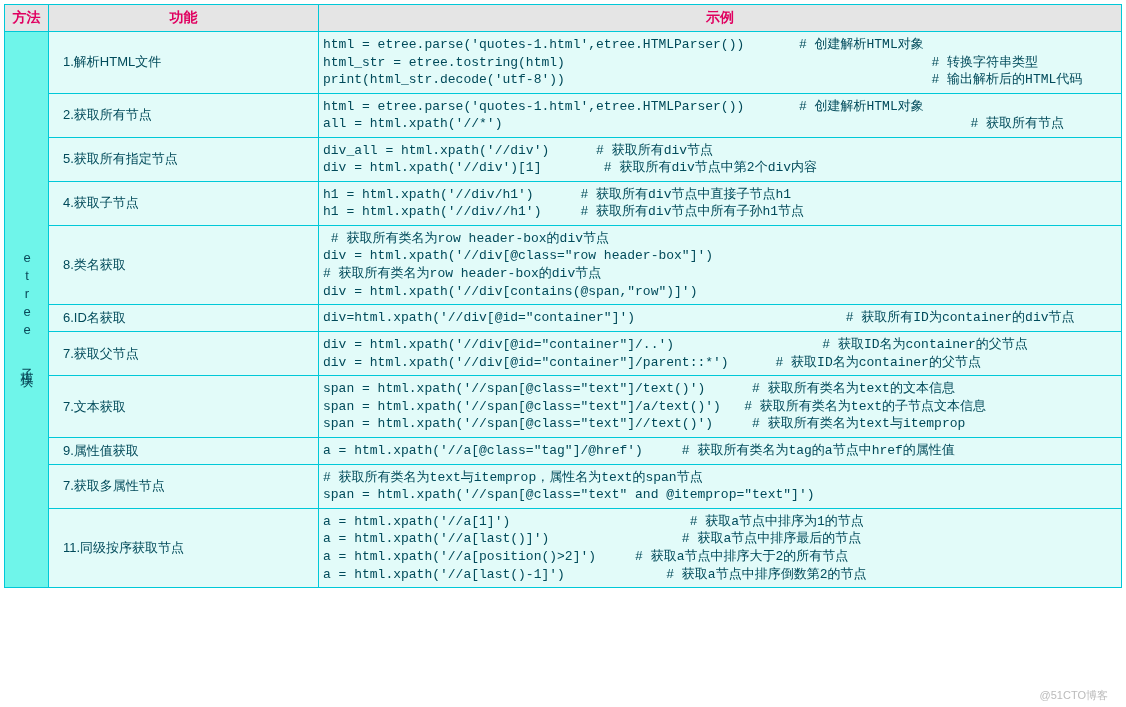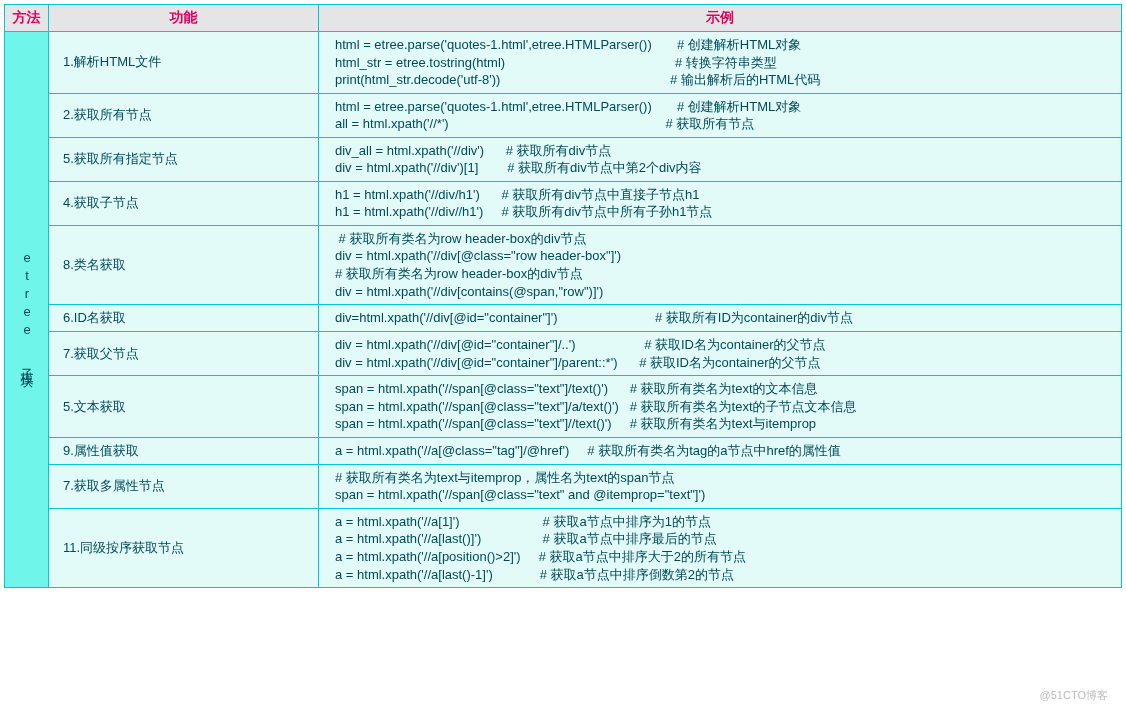--- a/index.html
+++ b/index.html
@@ -3,21 +3,21 @@
 <meta charset="utf-8">
 <style>
 body{margin:0;padding:4px;font-family:Arial,"Microsoft YaHei",sans-serif;font-size:13px;background:#fff;color:#004a5a}
 table{border-collapse:collapse;width:1118px;table-layout:fixed}
 th,td{border:1px solid #00c8d8;padding:4px 8px;vertical-align:middle}
 th{background:#e5e5e5;color:#e00060;text-align:center;font-weight:bold;font-size:14px;padding:4px}
 td{background:#e2fbf9}
 .method{background:#6ff5ea;text-align:center;width:44px}
 .vtxt{writing-mode:vertical-rl;text-orientation:upright;letter-spacing:3px;color:#0a4a5a}
 .func{width:270px;padding-left:14px}
-.ex{font-family:Liberation Sans, sans-serif;white-space:pre;line-height:1.35;padding:4px 16px}
+.ex{font-family:Liberation Mono, monospace;white-space:pre;line-height:1.35;padding:4px 4px}
 .wm{position:fixed;right:18px;bottom:4px;color:#bbb;font-size:11px}
 </style>
 </head>
 <body>
 
 <table>
 <colgroup>
       <col style="width:44px">
       <col style="width:270px">
       <col>
@@ -62,21 +62,21 @@
       <tr>
         <td class="func">6.ID名获取</td>
         <td class="ex">div=html.xpath('//div[@id="container"]')                           # 获取所有ID为container的div节点</td>
       </tr>
       <tr>
         <td class="func">7.获取父节点</td>
         <td class="ex">div = html.xpath('//div[@id="container"]/..')                   # 获取ID名为container的父节点
 div = html.xpath('//div[@id="container"]/parent::*')      # 获取ID名为container的父节点</td>
       </tr>
       <tr>
-        <td class="func">5.文本获取</td>
+        <td class="func">7.文本获取</td>
         <td class="ex">span = html.xpath('//span[@class="text"]/text()')      # 获取所有类名为text的文本信息
 span = html.xpath('//span[@class="text"]/a/text()')   # 获取所有类名为text的子节点文本信息
 span = html.xpath('//span[@class="text"]//text()')     # 获取所有类名为text与itemprop</td>
       </tr>
       <tr>
         <td class="func">9.属性值获取</td>
         <td class="ex">a = html.xpath('//a[@class="tag"]/@href')     # 获取所有类名为tag的a节点中href的属性值</td>
       </tr>
       <tr>
         <td class="func">7.获取多属性节点</td>

